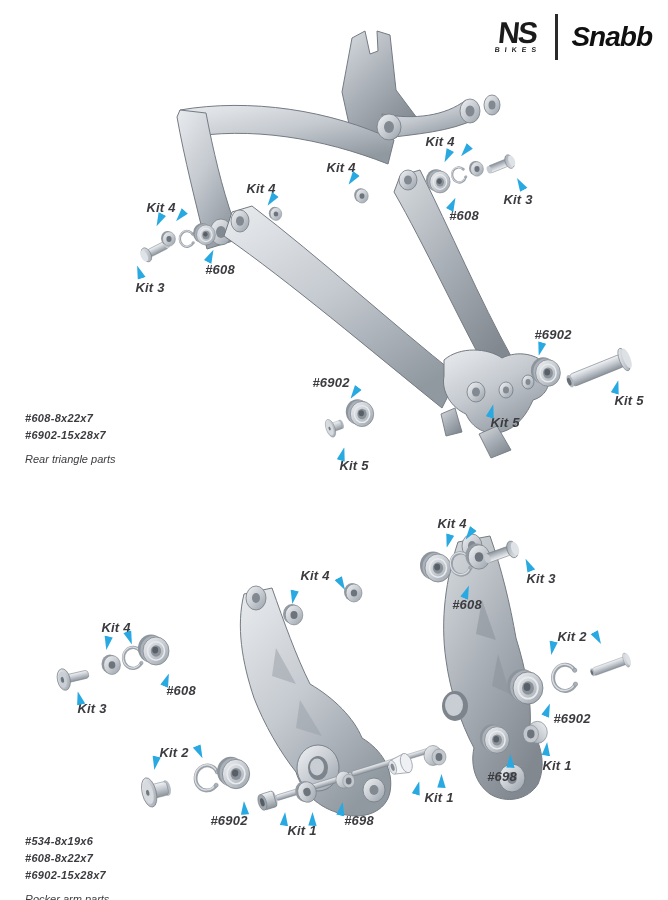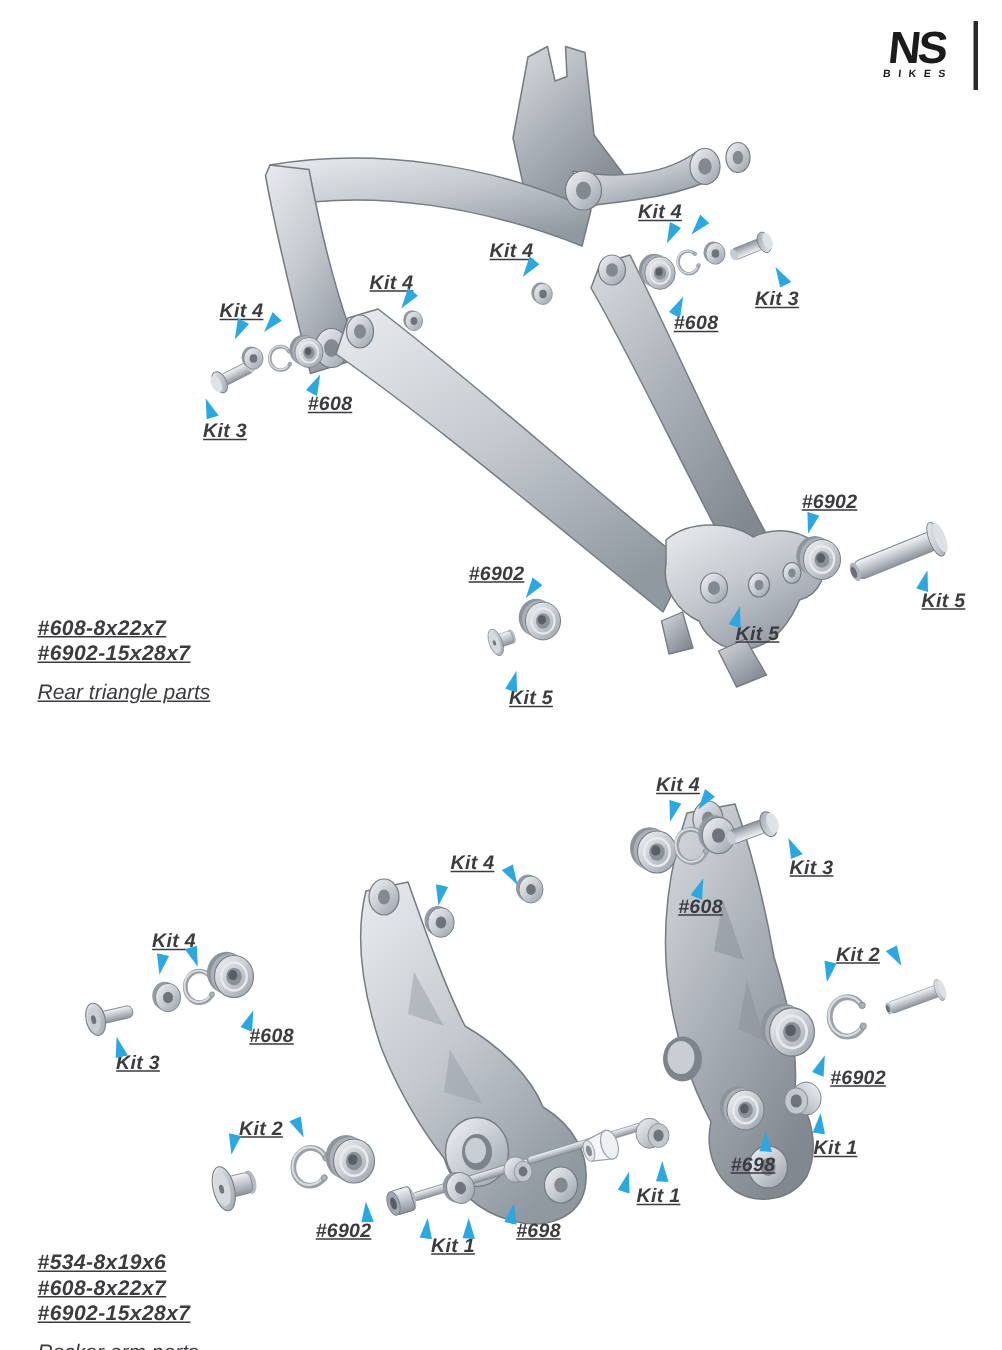--- a/index.html
+++ b/index.html
@@ -16,41 +16,42 @@
   .ns-sub{font-size:7px;letter-spacing:5px;font-weight:bold;color:#1b1b1b;margin-top:2px;padding-left:5px;}
   .logo-divider{width:3px;height:46px;background:#2a2a2a;}
   .snabb{font-style:italic;font-weight:bold;font-size:28px;color:#101010;letter-spacing:-1px;}
   
   .art{position:absolute;left:0;top:0;width:668px;height:900px;z-index:1;}
   
   .layer{position:absolute;left:0;top:0;width:668px;height:900px;z-index:4;pointer-events:none;}
   .plabel{
     position:absolute;transform:translate(-50%,-50%);
     font-style:italic;font-weight:bold;font-size:13px;letter-spacing:.2px;
-    color:var(--label);white-space:nowrap;text-decoration:underline;
+    color:var(--label);white-space:nowrap;
   }
   .parrow{
     position:absolute;width:11px;height:14px;
     background:var(--arrow);
     clip-path:polygon(12% 0,88% 4%,50% 100%);
   }
   
-  .caption{position:absolute;z-index:4;color:var(--label);font-style:italic;font-size:14px;text-decoration:underline;}
+  .caption{position:absolute;z-index:4;color:var(--label);font-style:italic;font-size:11px;}
   .cap-line{font-weight:bold;line-height:17px;letter-spacing:.3px;}
   .cap-title{margin-top:9px;font-weight:normal;}
 </style>
 </head>
 <body style="--arrow: #29a9e1; --label: #3b3b40;">
 
 <div class="logo">
   <div class="ns">
     <span class="ns-main">NS</span>
     <span class="ns-sub">BIKES</span>
   </div>
   <div class="logo-divider"></div>
+  <div class="snabb">Snabb</div>
 </div>
 
 <svg class="art" viewBox="0 0 668 900">
   <defs>
     <linearGradient id="gFace" x1="0" y1="0" x2="1" y2="1">
       <stop offset="0" stop-color="#f0f2f4"></stop>
         <stop offset="0.5" stop-color="#c8cdd3"></stop>
         <stop offset="1" stop-color="#99a0a8"></stop>
     </linearGradient>
     <linearGradient id="gShaft" x1="0" y1="0" x2="0" y2="1">

